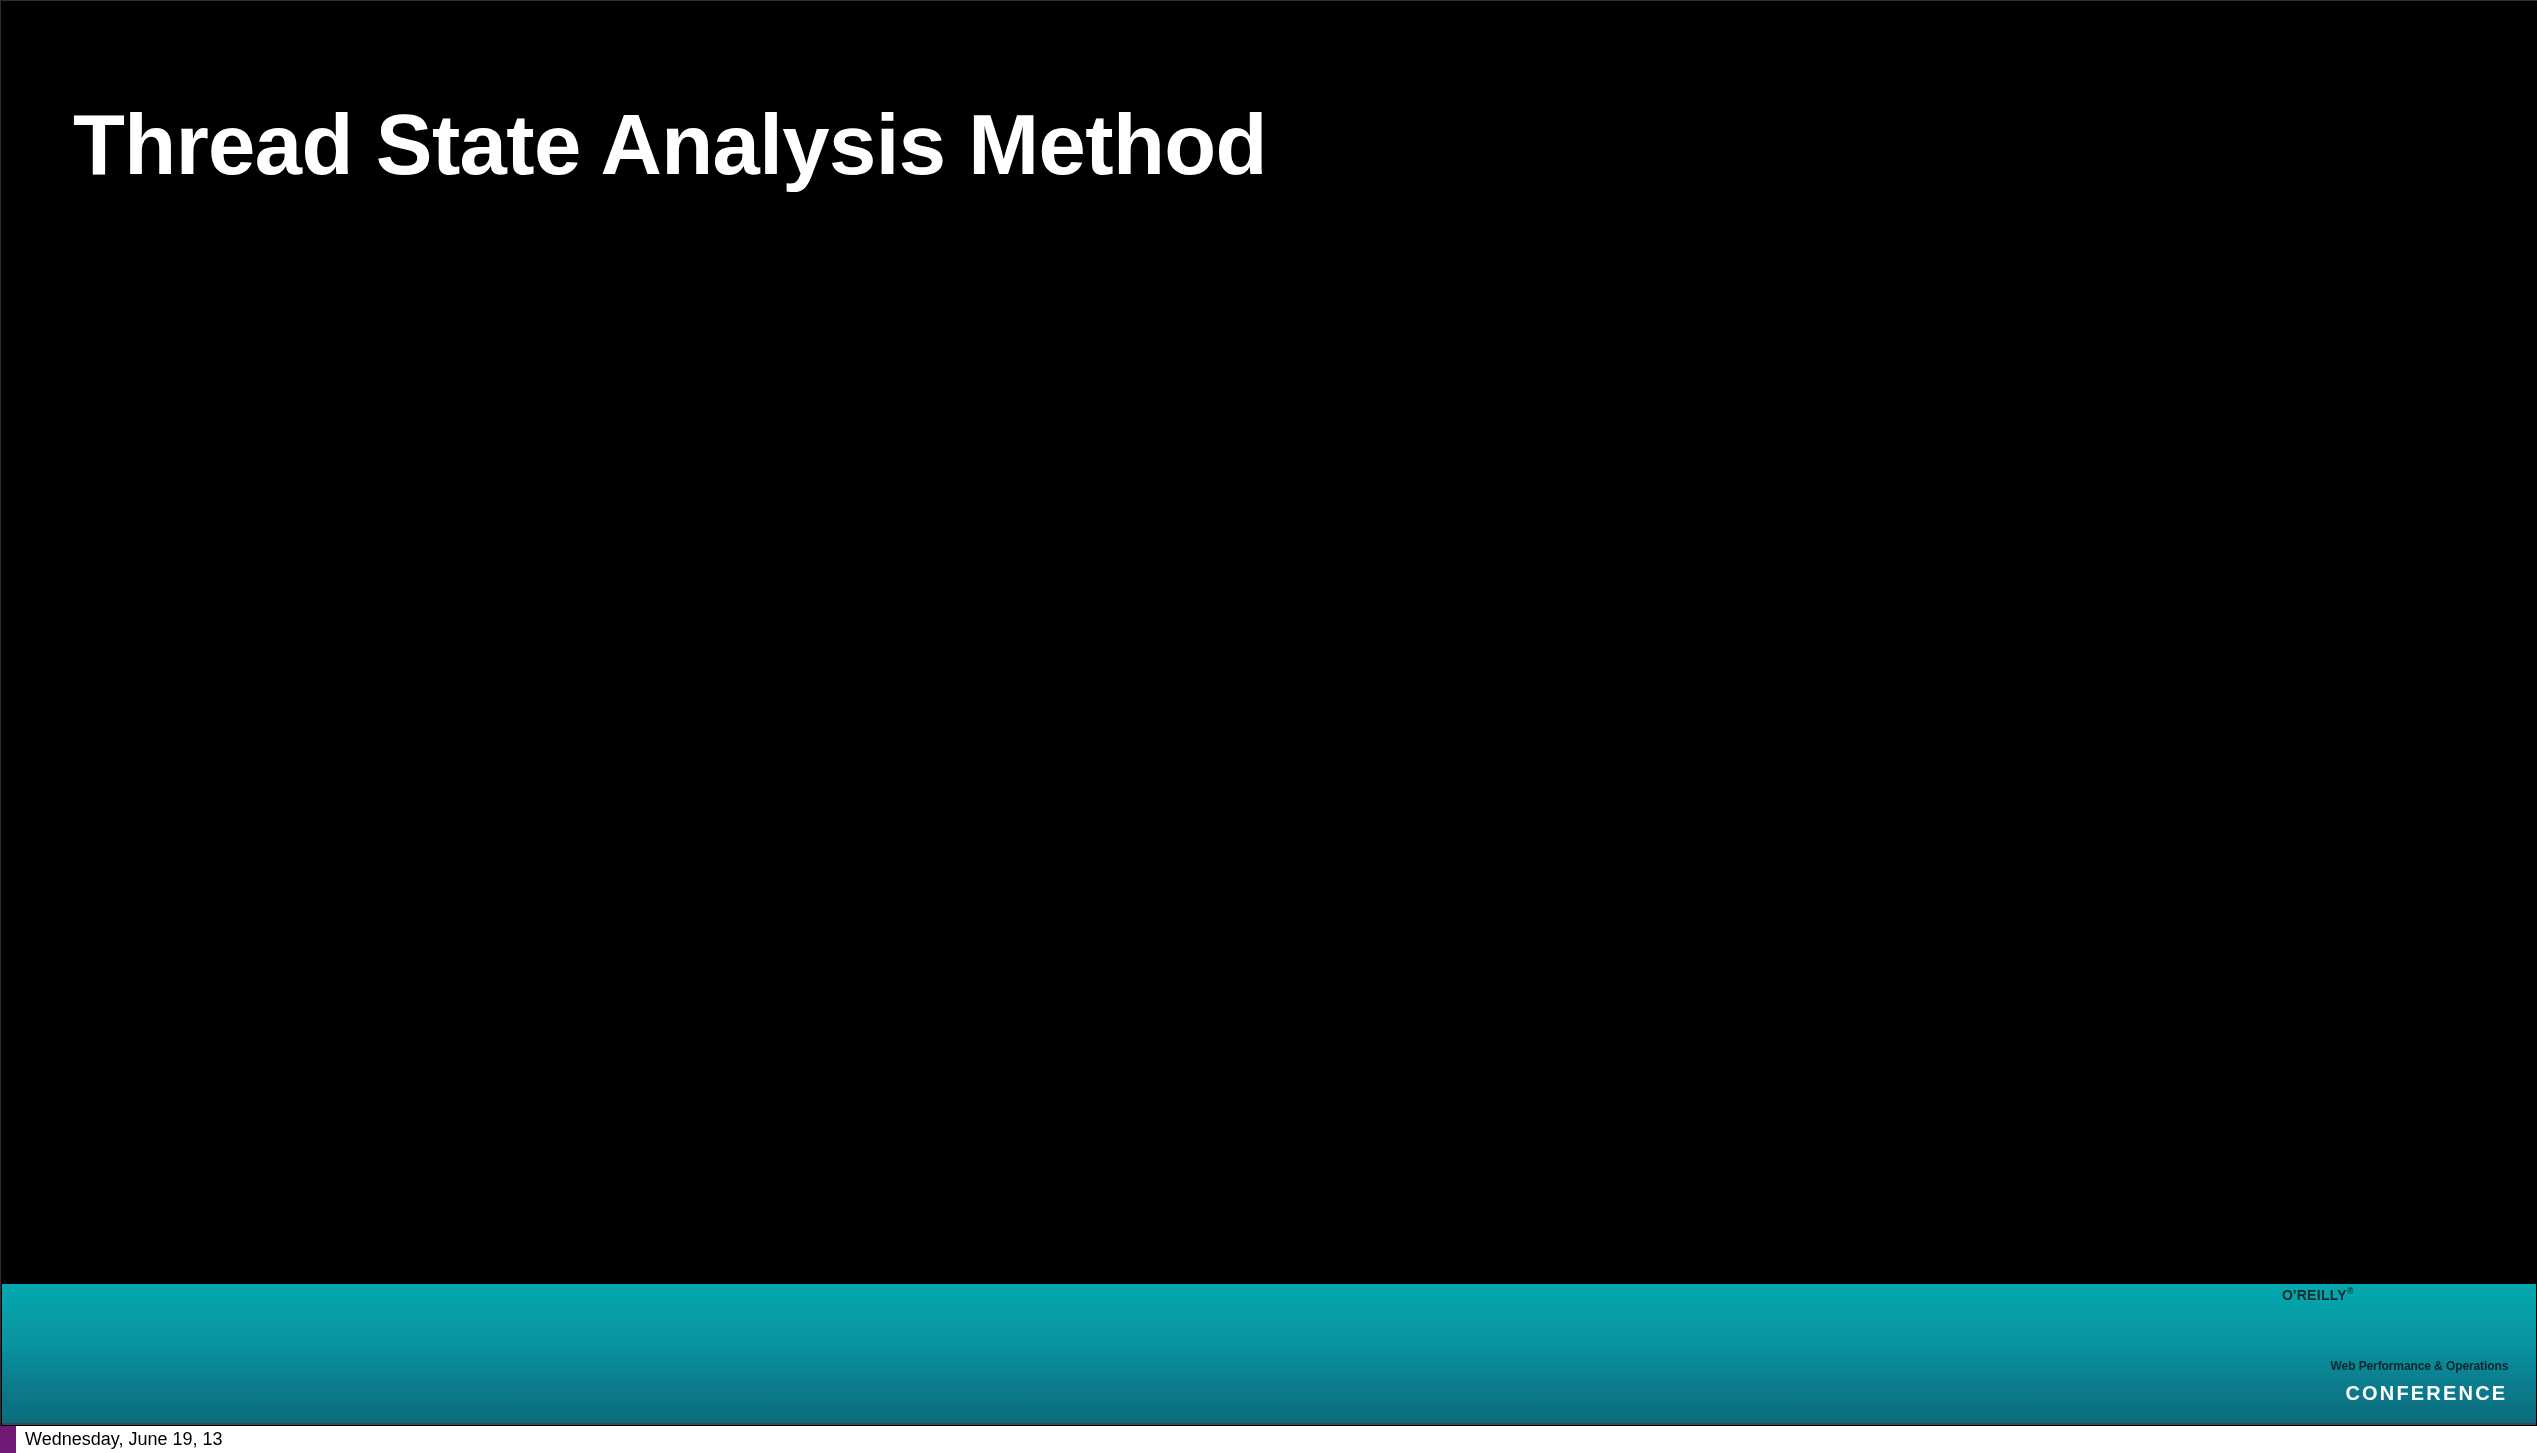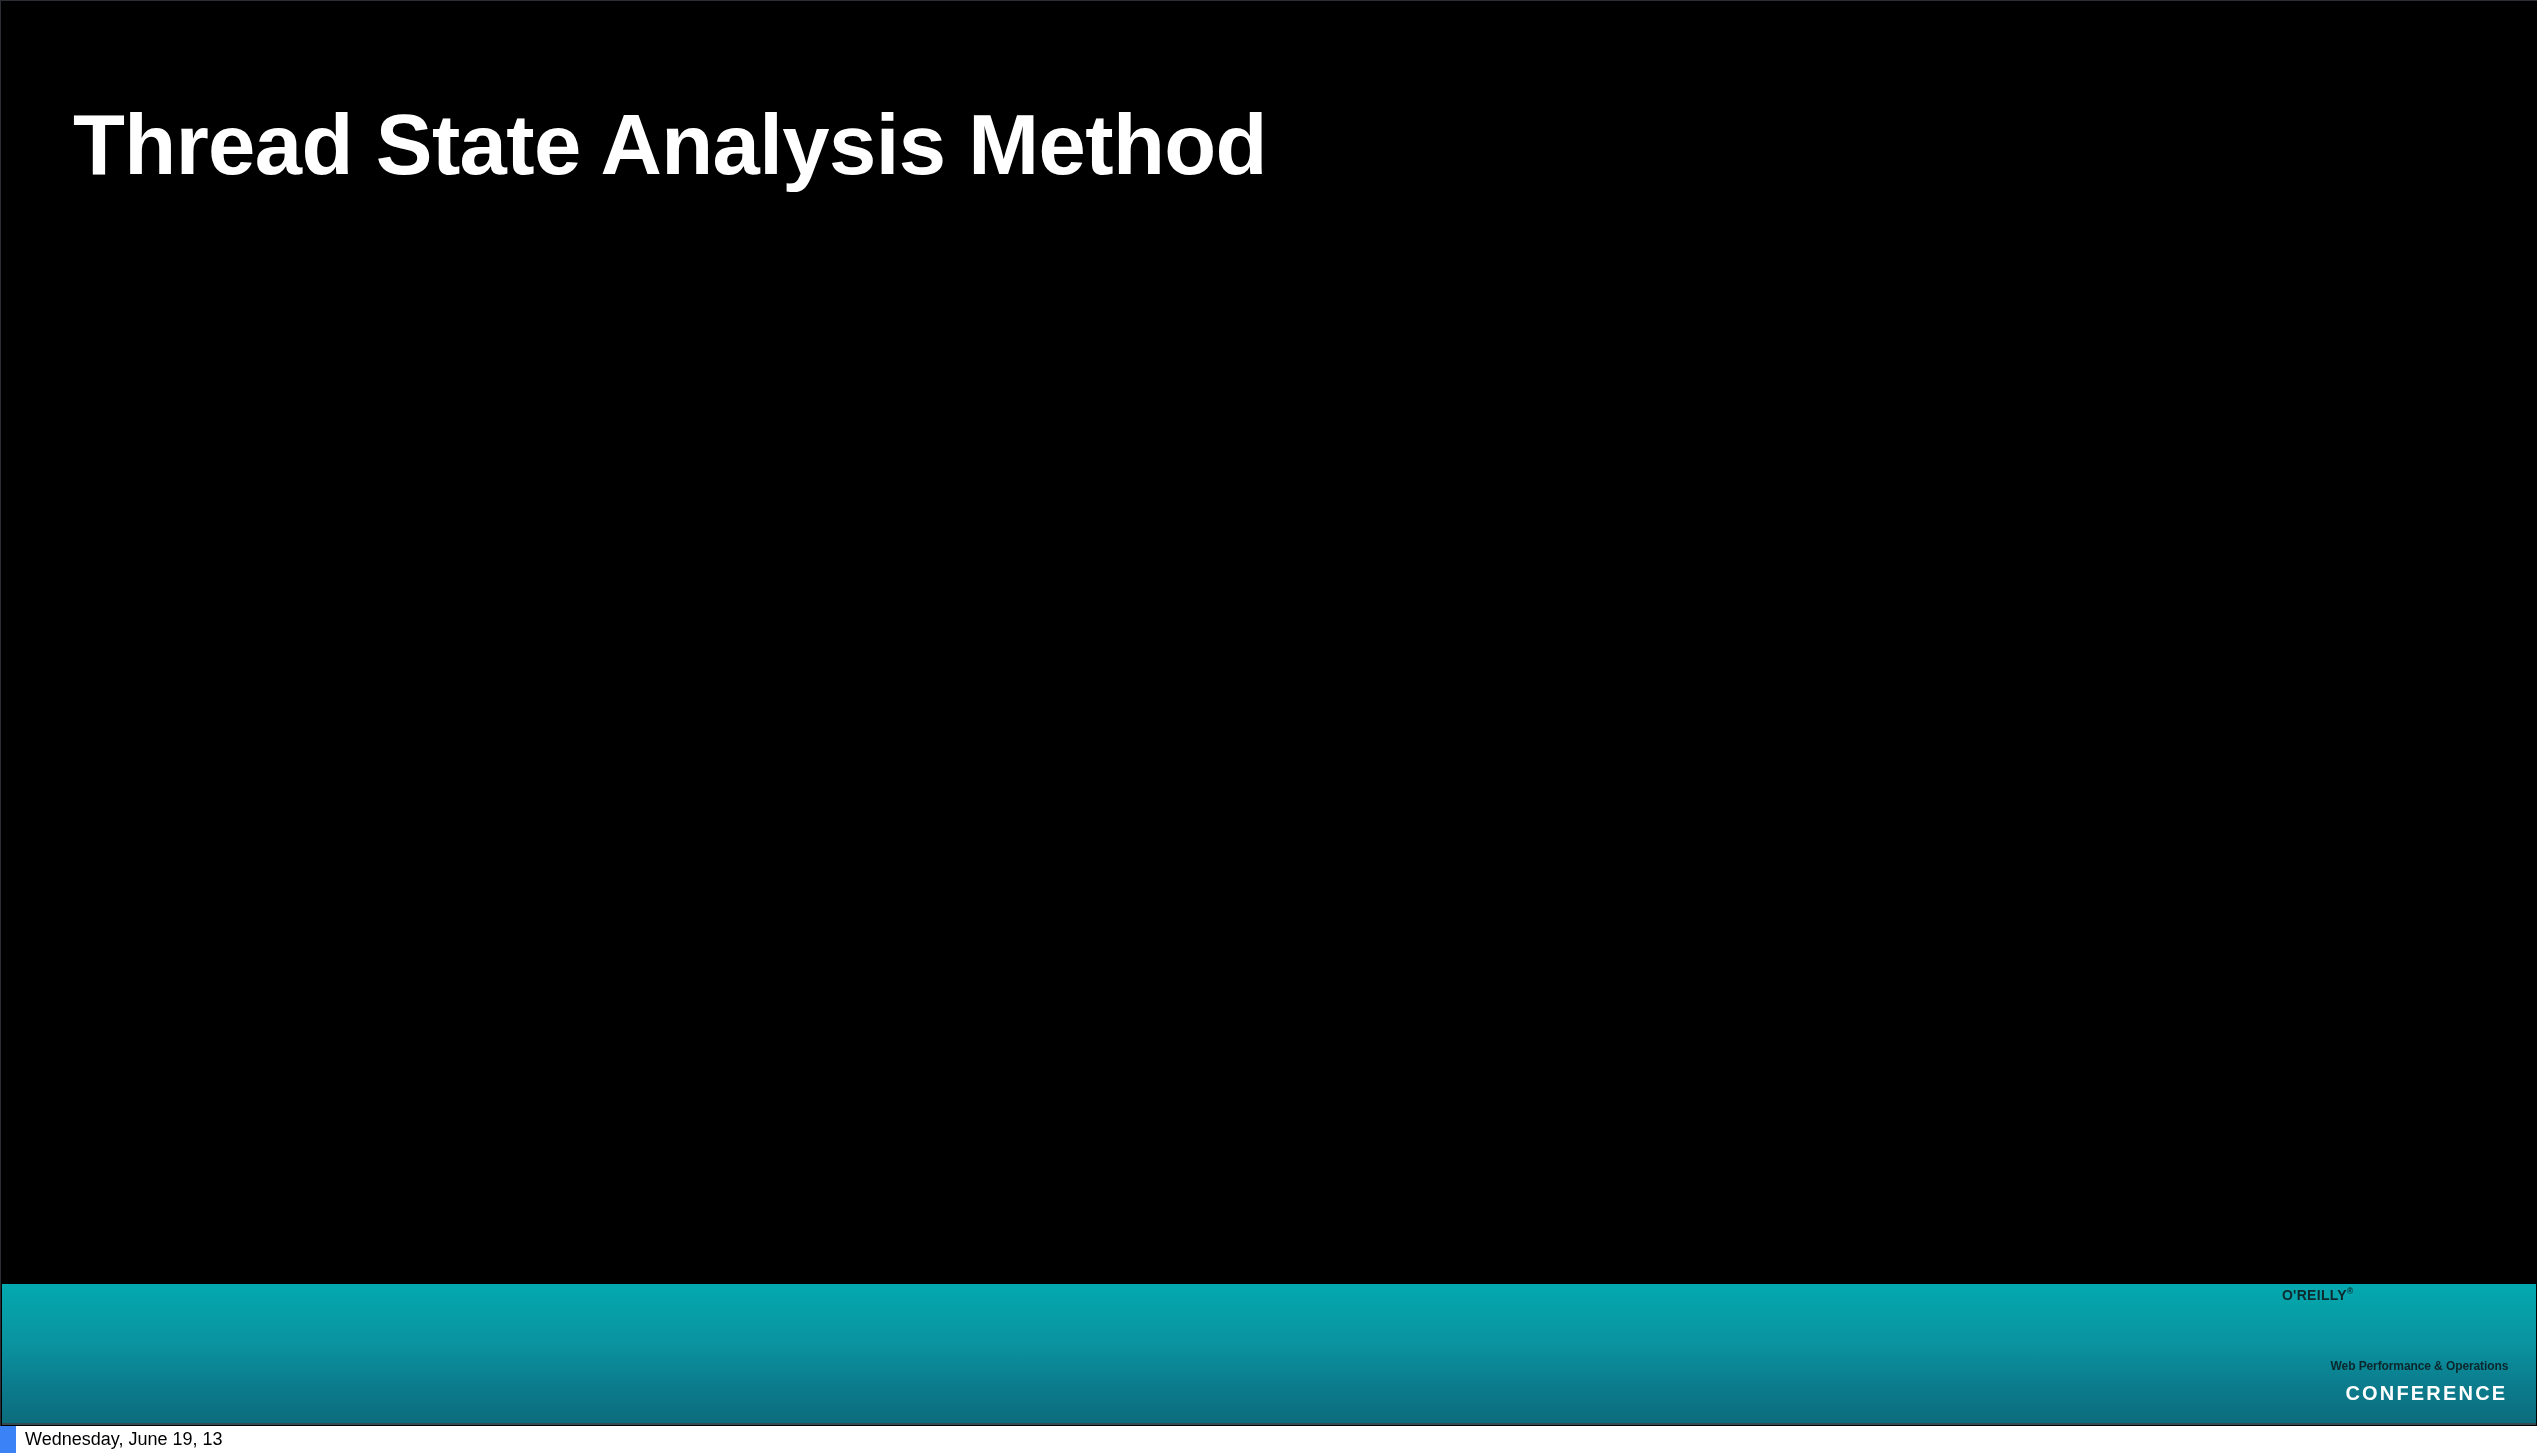--- a/index.html
+++ b/index.html
@@ -11,21 +11,21 @@
     width: 2538px;
     height: 1454px;
     overflow: hidden;
     font-family: "Liberation Sans", sans-serif;
   }
 
   #slide-root {
     position: relative;
     width: 2538px;
     height: 1454px;
-    background: #3b82f6;
+    background: #701a75;
   }
 
   
   .slide-canvas {
     position: absolute;
     left: 0;
     top: 0;
     width: 2538px;
     height: 1426px;
     background: #000000;

